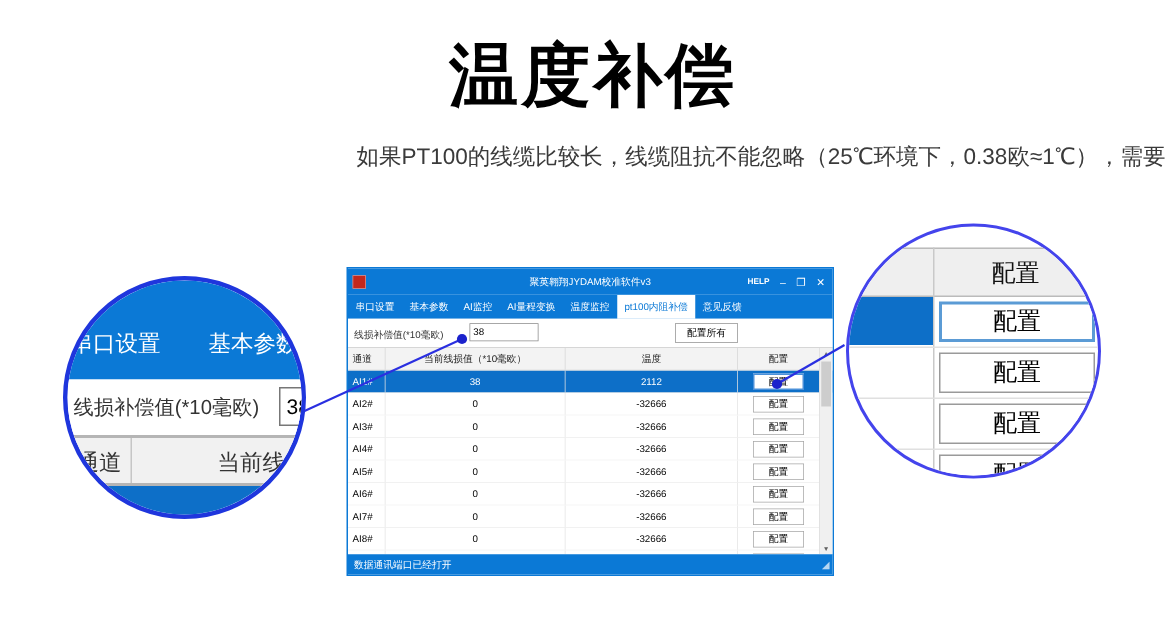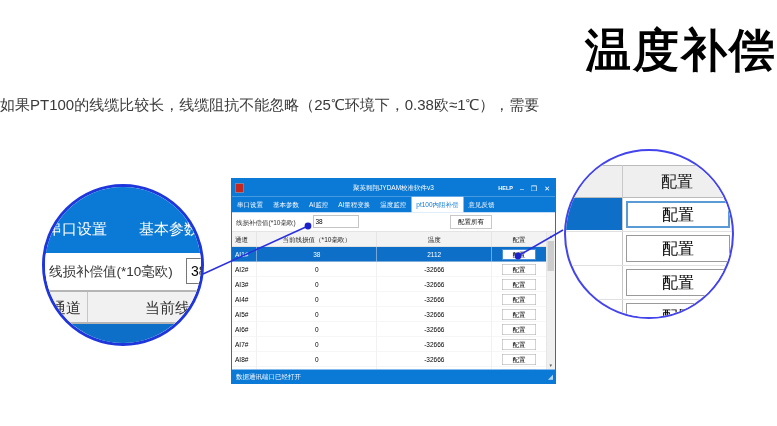--- a/index.html
+++ b/index.html
@@ -5,23 +5,23 @@
   :root{
     --win-blue:#0b79d6;
     --sel-blue:#0d6fc8;
     --callout:#2a2fe0;
   }
   *{box-sizing:border-box;margin:0;padding:0;}
   body{background:#fff;font-family:"Liberation Sans",sans-serif;}
   .canvas{position:relative;width:777px;height:426px;background:#fff;overflow:hidden;}
 
   
-  .page-title{position:absolute;top:20px;left:0;width:100%;text-align:right;
+  .page-title{position:absolute;top:20px;left:0;width:100%;text-align:center;
     font-size:46px;font-weight:700;color:#000;letter-spacing:2px;padding-left:14px;}
-  .page-desc{position:absolute;top:94px;left:0;width:100%;text-align:left;
+  .page-desc{position:absolute;top:94px;left:0;width:100%;text-align:right;
     font-size:15px;line-height:22px;color:#3a3a3a;}
 
   
   .app-window{position:absolute;left:231px;top:178px;width:650px;height:412px;
     transform:scale(.5);transform-origin:top left;
     border:2px solid var(--win-blue);background:#fff;z-index:1;}
   .titlebar{height:35px;background:var(--win-blue);display:flex;align-items:center;position:relative;color:#fff;}
   .app-icon{width:18px;height:18px;background:#c3271d;border:1px solid rgba(255,255,255,.5);margin-left:6px;}
   .titlebar-title{position:absolute;left:0;right:0;text-align:center;font-size:13px;}
   .titlebar-controls{margin-left:auto;display:flex;align-items:center;gap:14px;margin-right:10px;z-index:1;}

